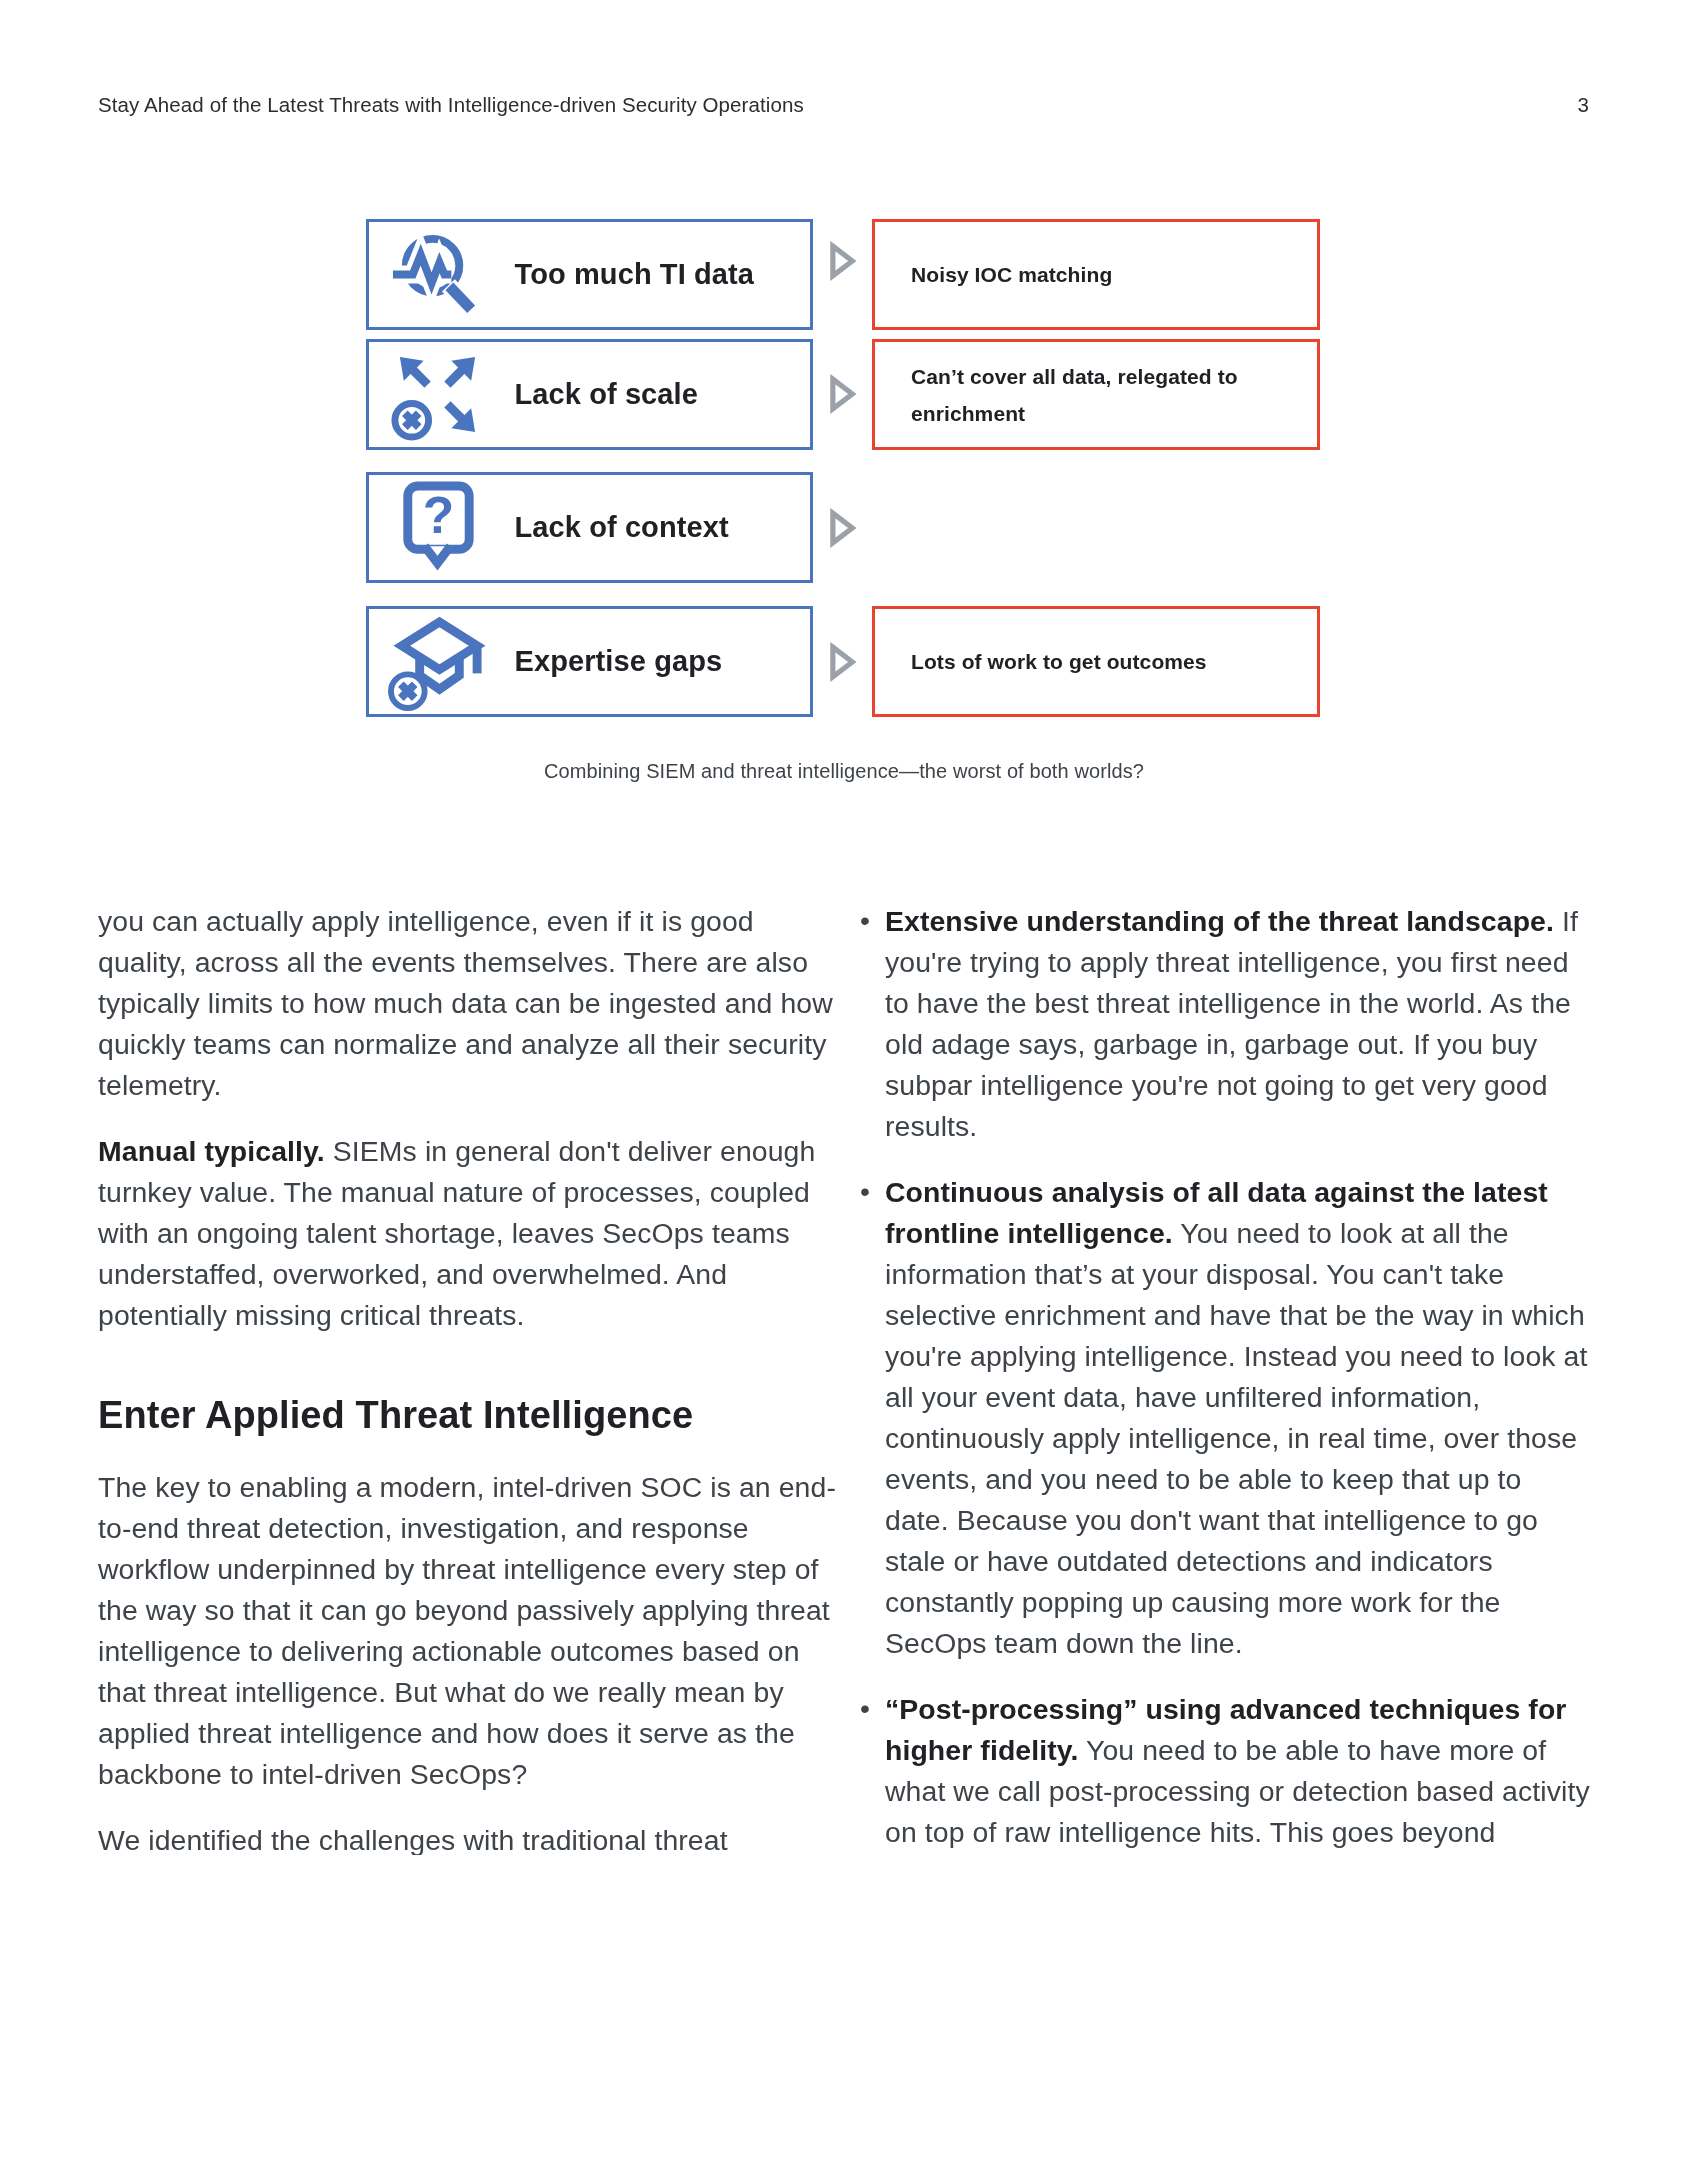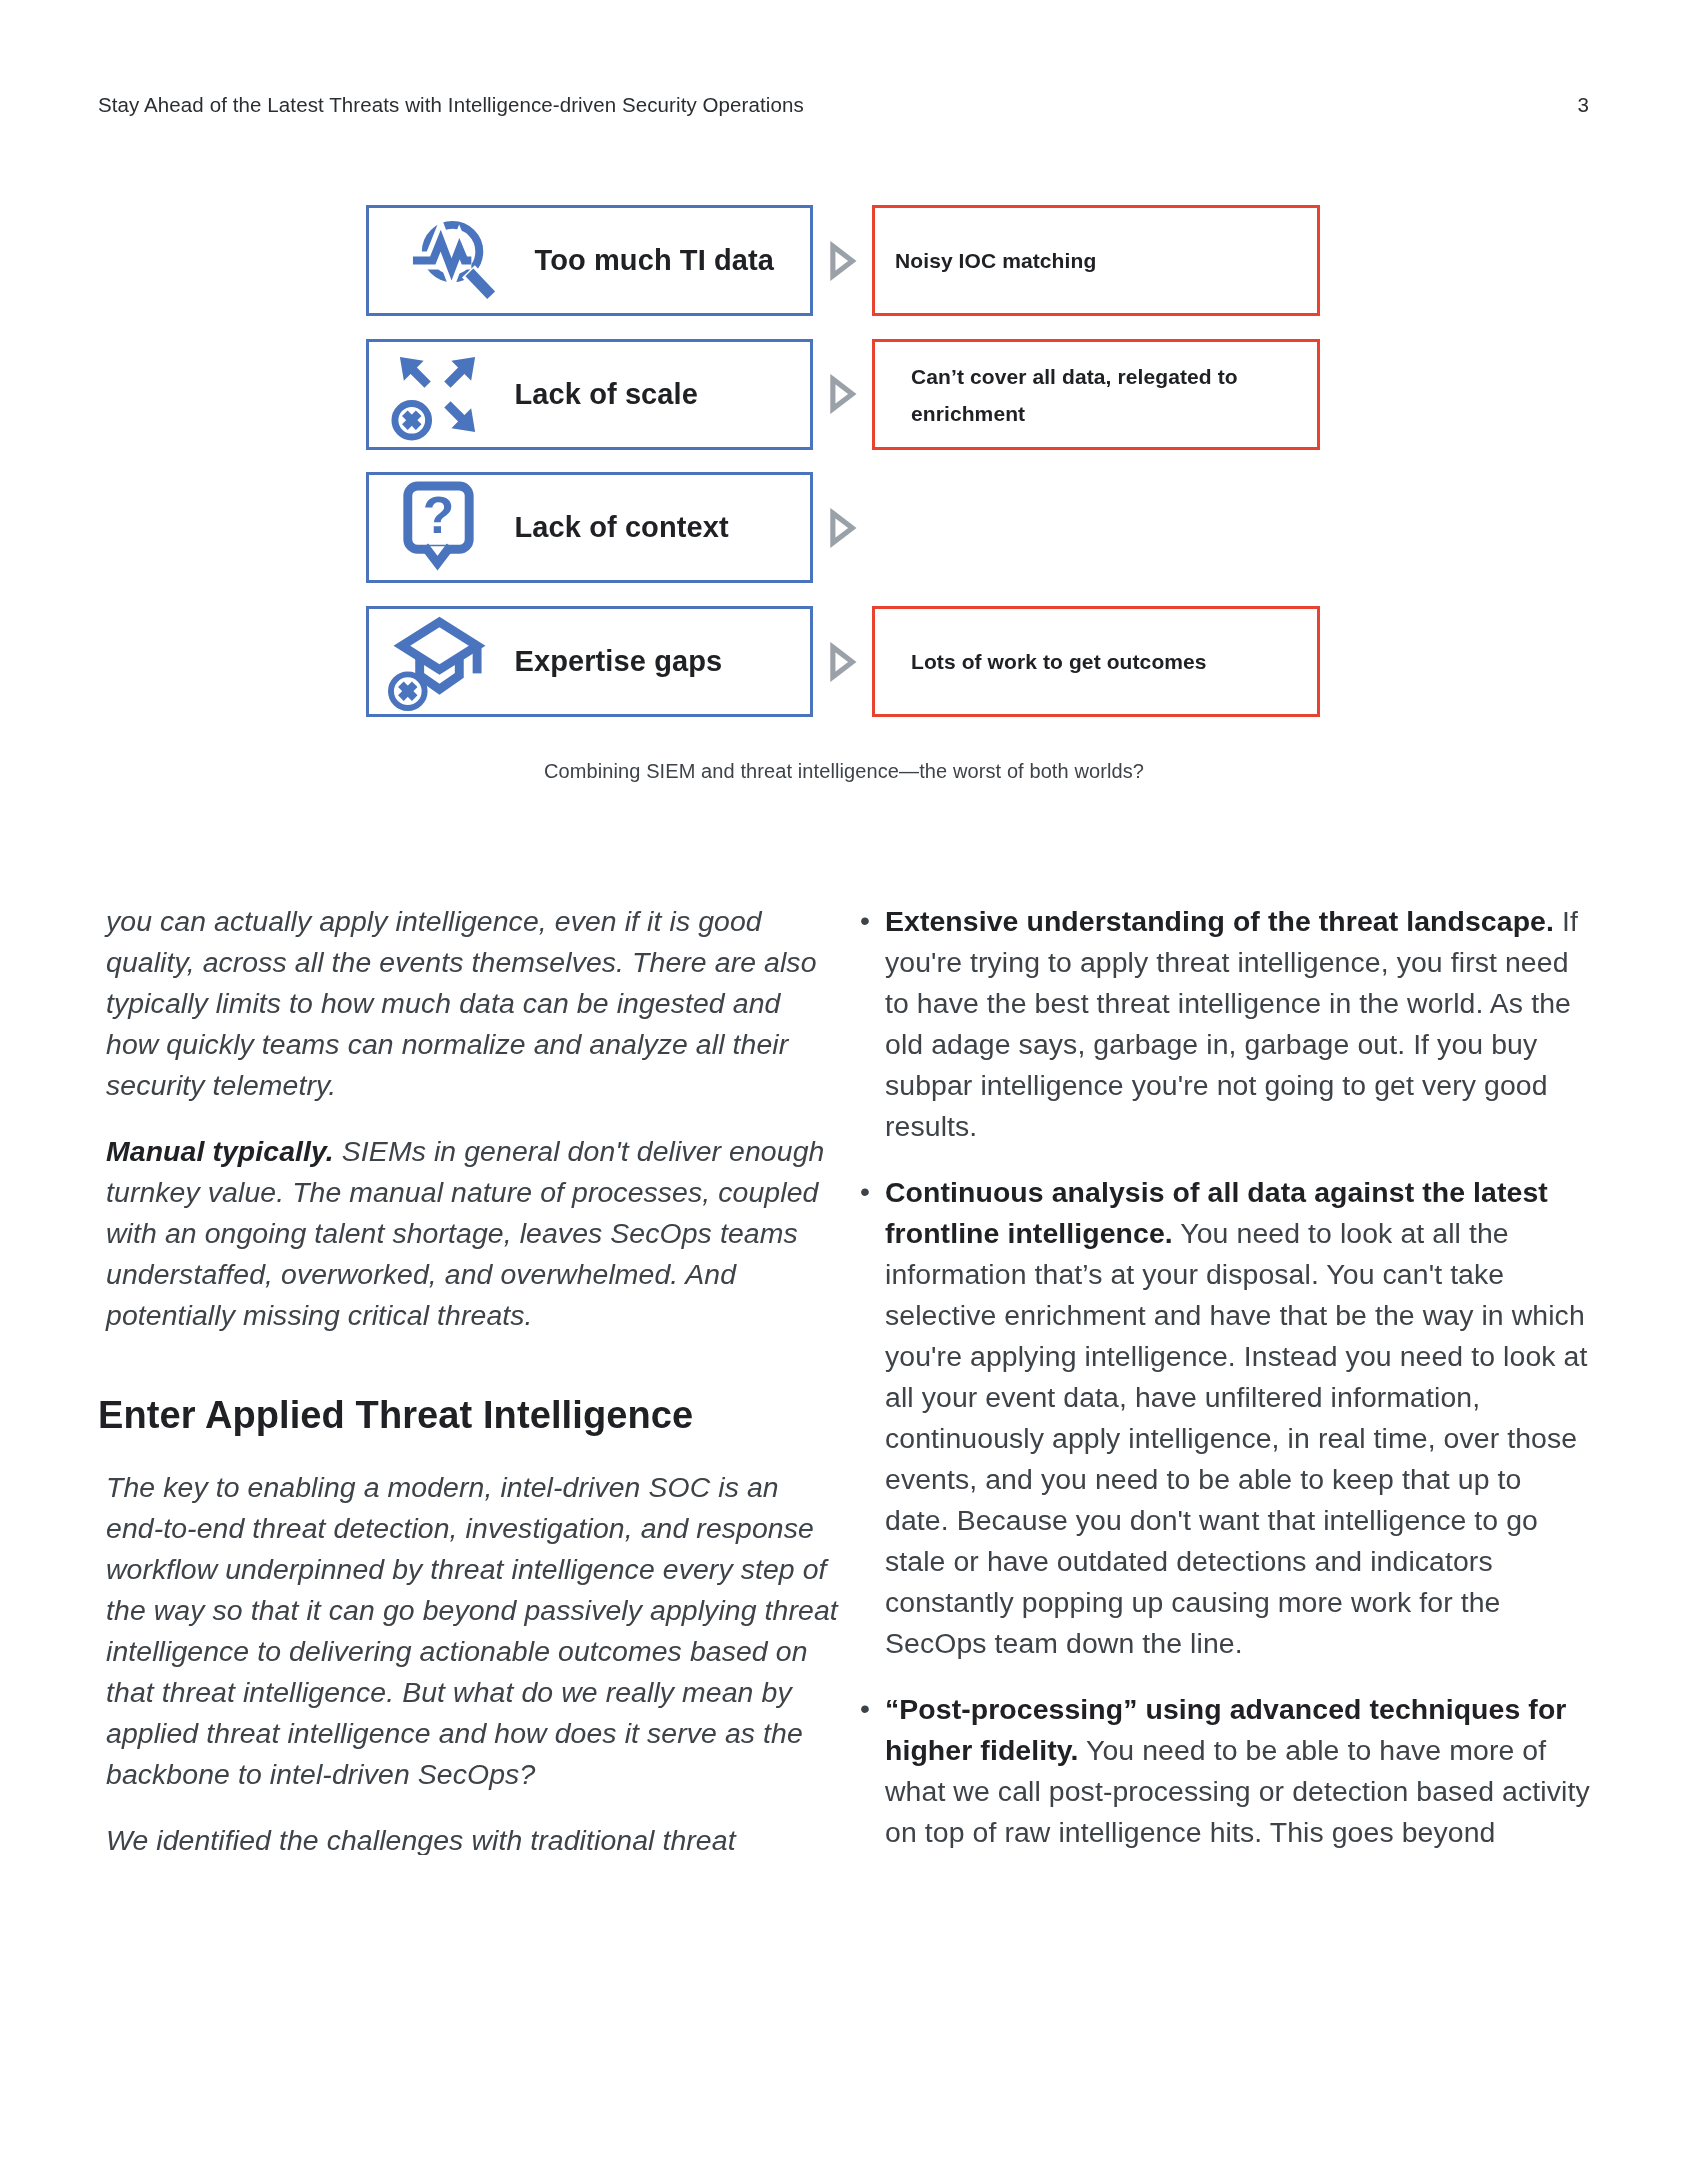--- a/index.html
+++ b/index.html
@@ -9,35 +9,35 @@
   
   .header{position:absolute;left:98px;right:98px;top:93px;display:flex;justify-content:space-between;align-items:baseline;}
   .header .title{font-size:20.5px;color:#2b2e31;letter-spacing:0.1px;}
   .header .pagenum{font-size:20.5px;color:#2b2e31;}
 
   
   .prob-box{position:absolute;left:366px;width:447px;height:111px;border:3.3px solid #4a74bd;background:#fff;
             box-sizing:border-box;display:flex;align-items:center;}
   .cons-box{position:absolute;left:872px;width:448px;height:111px;border:3.3px solid #e8432e;background:#fff;
             box-sizing:border-box;display:flex;align-items:center;padding-left:36px;padding-right:20px;}
-  .row1{top:205px;padding-left:20px;} .row2{top:339px;} .row3{top:472px;} .row4{top:606px;}
+  .row1{top:219px;} .row2{top:339px;} .row3{top:472px;} .row4{top:606px;}
   .prob-icon{width:99px;height:99px;margin-left:18.5px;flex:0 0 auto;}
   .prob-label{font-size:29px;font-weight:bold;color:#202124;margin-left:28px;letter-spacing:0.1px;}
   .cons-label{font-size:21px;font-weight:bold;color:#202124;line-height:37px;letter-spacing:0.1px;}
   .flow-arrow{position:absolute;left:826px;width:32px;height:40px;}
   .arr1{top:241px;} .arr2{top:374px;} .arr3{top:508px;} .arr4{top:642px;}
 
   .caption{position:absolute;left:265px;width:1158px;top:760px;text-align:center;
            font-size:20px;color:#3d4348;letter-spacing:0.1px;}
 
   
   .col{position:absolute;top:901px;font-size:28.4px;line-height:41px;color:#3d4348;letter-spacing:0.1px;}
   .col-left{left:98px;width:742px;}
   .col-right{left:860px;width:733px;}
-  .col p{margin:0 0 25px 8px;font-style:italic;}
+  .col p{margin:0 0 25px 0;}
   .lead{font-weight:bold;color:#202124;}
   .section-heading{font-size:38px;font-weight:bold;color:#202124;margin:57px 0 30px 0;line-height:44px;}
   .bullet{position:relative;padding-left:25px;margin-bottom:25px;}
   .bullet .dot{position:absolute;left:0;top:-1.3px;color:#3d4348;}
   svg{display:block;}
 </style>
 </head>
 <body>
 
 <div id="page">

